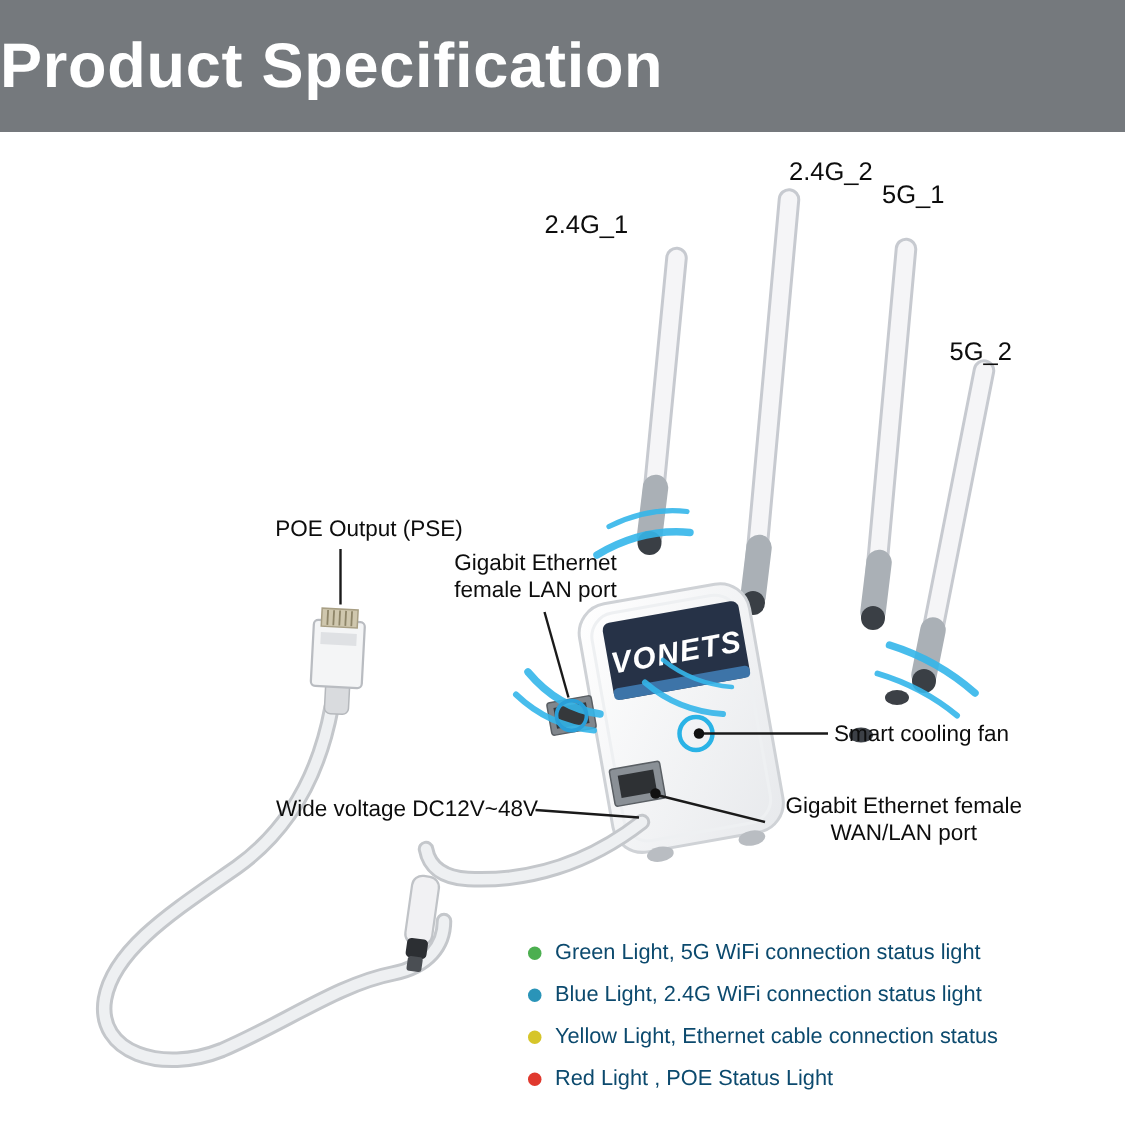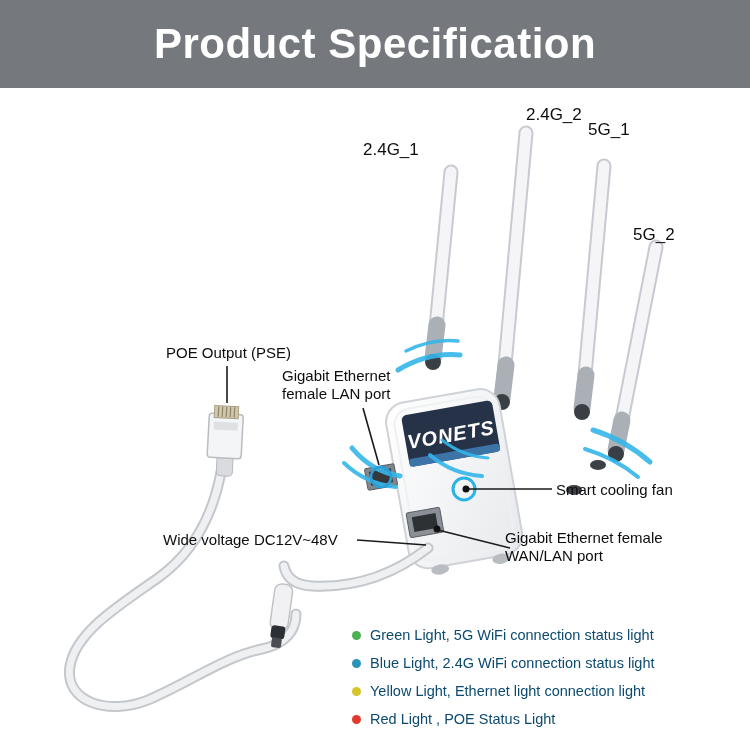--- a/index.html
+++ b/index.html
@@ -2,32 +2,32 @@
 <html><head>
 <meta charset="utf-8">
 <style>
   html,body{margin:0;padding:0;background:#ffffff;}
   #stage{
     position:relative;width:750px;height:750px;overflow:hidden;
     font-family:"Liberation Sans",sans-serif;background:#ffffff;
   }
   .header{
     position:absolute;left:0;top:0;width:750px;height:88px;
-    display:flex;align-items:center;justify-content:center;
+    display:flex;align-items:center;justify-content:flex-start;
     background:#75797d;
   }
   .header h1{
     margin:0;color:#ffffff;font-size:42px;font-weight:800;letter-spacing:.5px;
   }
   .scene{position:absolute;left:0;top:0;width:750px;height:750px;}
   .label{
     position:absolute;color:#0d0d0d;font-size:15px;line-height:18px;
     white-space:nowrap;
   }
-  .label.center{white-space:normal;}
+  .label.center{text-align:center;white-space:normal;}
   .ant-label{font-size:17px;}
   .legend{position:absolute;left:352px;top:621px;}
   .legend-row{display:flex;align-items:center;gap:9px;height:28px;}
   .legend-dot{width:9px;height:9px;border-radius:50%;flex:0 0 auto;}
   .legend-text{font-size:14.5px;color:#0c4a6e;}
 </style>
 </head>
 <body>
 
 <div id="stage">
@@ -152,41 +152,41 @@
   <div class="label ant-label" style="left:588px;top:121px;">5G_1</div>
   <div class="label ant-label" style="left:633px;top:226px;">5G_2</div>
 
   <div class="label center" style="left:166px;top:344px;width:160px;">POE Output (PSE)</div>
 
   <div class="label center" style="left:282px;top:367px;width:150px;">
     <div>Gigabit Ethernet</div>
     <div>female LAN port</div>
   </div>
 
-  <div class="label" style="left:163px;top:531px;">Wide voltage DC12V~48V</div>
+  <div class="label" style="left:184px;top:531px;">Wide voltage DC12V~48V</div>
 
   <div class="label" style="left:556px;top:481px;">Smart cooling fan</div>
 
   <div class="label center" style="left:505px;top:529px;width:195px;">
     <div>Gigabit Ethernet female</div>
     <div>WAN/LAN port</div>
   </div>
 
   <div class="legend">
     <div class="legend-row">
       <span class="legend-dot" style="background: rgb(76, 175, 80);"></span>
       <span class="legend-text">Green Light, 5G WiFi connection status light</span>
     </div>
     <div class="legend-row">
       <span class="legend-dot" style="background: rgb(42, 148, 184);"></span>
       <span class="legend-text">Blue Light, 2.4G WiFi connection status light</span>
     </div>
     <div class="legend-row">
       <span class="legend-dot" style="background: rgb(214, 197, 42);"></span>
-      <span class="legend-text">Yellow Light, Ethernet light connection light</span>
+      <span class="legend-text">Yellow Light, Ethernet cable connection status</span>
     </div>
     <div class="legend-row">
       <span class="legend-dot" style="background: rgb(224, 57, 46);"></span>
       <span class="legend-text">Red Light , POE Status Light</span>
     </div>
   </div>
 
 </div>
 
 </body></html>

